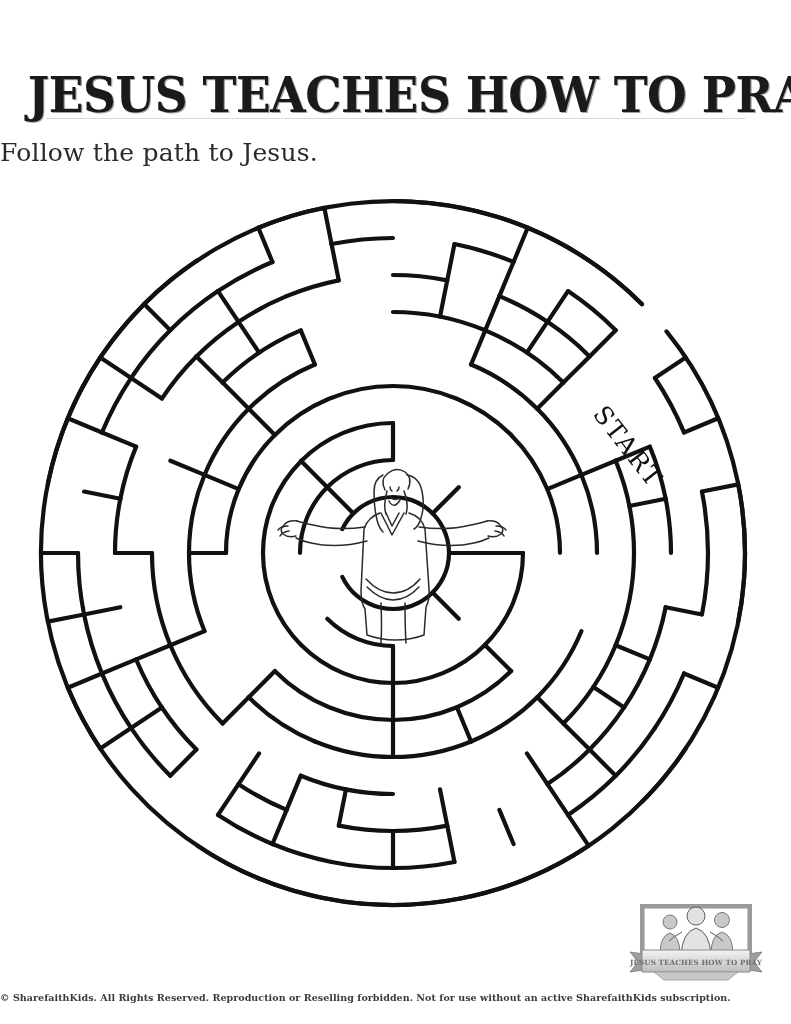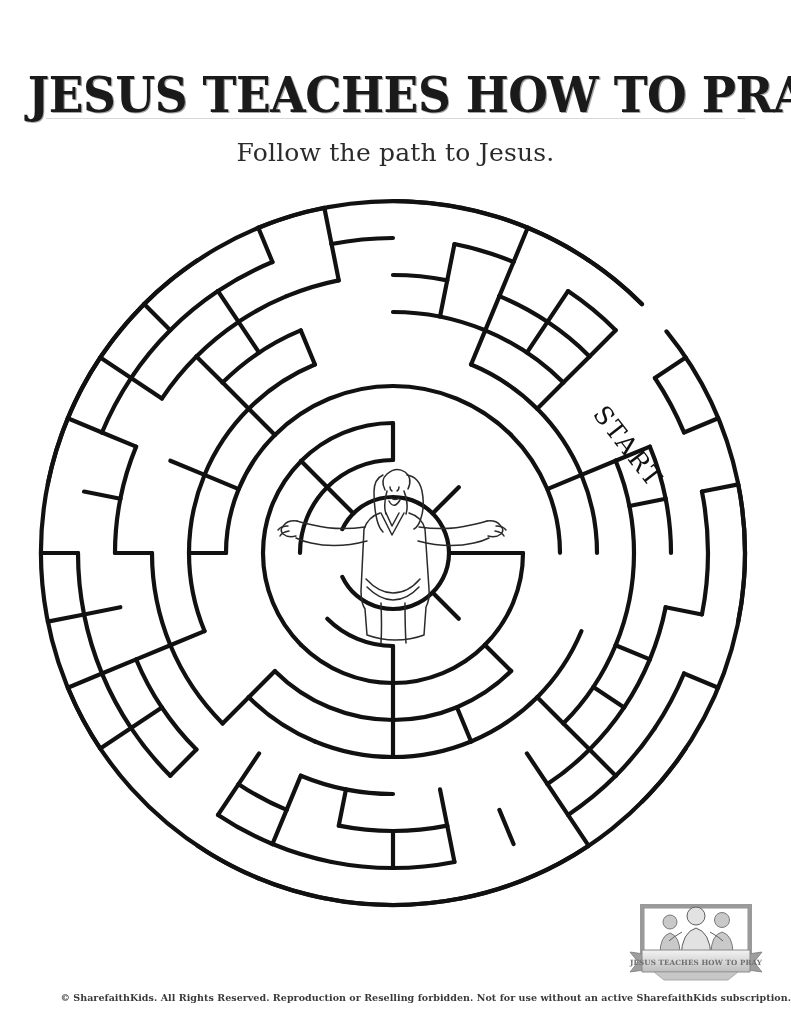--- a/index.html
+++ b/index.html
@@ -46,21 +46,21 @@
     top: 118px;
     height: 1px;
     background: #d8d8d8;
     border: 0;
   }
   .subtitle {
     position: absolute;
     left: 0;
     right: 0;
     top: 138px;
-    text-align: center;
+    text-align: left;
     font-family: "DejaVu Serif", "Liberation Serif", serif;
     font-size: 25px;
     color: #2b2b2b;
     letter-spacing: 0.2px;
   }
 
   
   .maze-wrap {
     position: absolute;
     left: 18px;
@@ -93,21 +93,21 @@
     height: 86px;
   }
   .badge svg { display: block; width: 140px; height: 86px; }
 
   
   .footer {
     position: absolute;
     left: 0;
     right: 0;
     top: 992px;
-    text-align: right;
+    text-align: left;
     font-family: "DejaVu Serif", "Liberation Serif", serif;
     font-weight: 700;
     font-size: 9.5px;
     color: #3a3a3a;
     letter-spacing: 0.05px;
   }
 </style>
 </head>
 <body>
 

